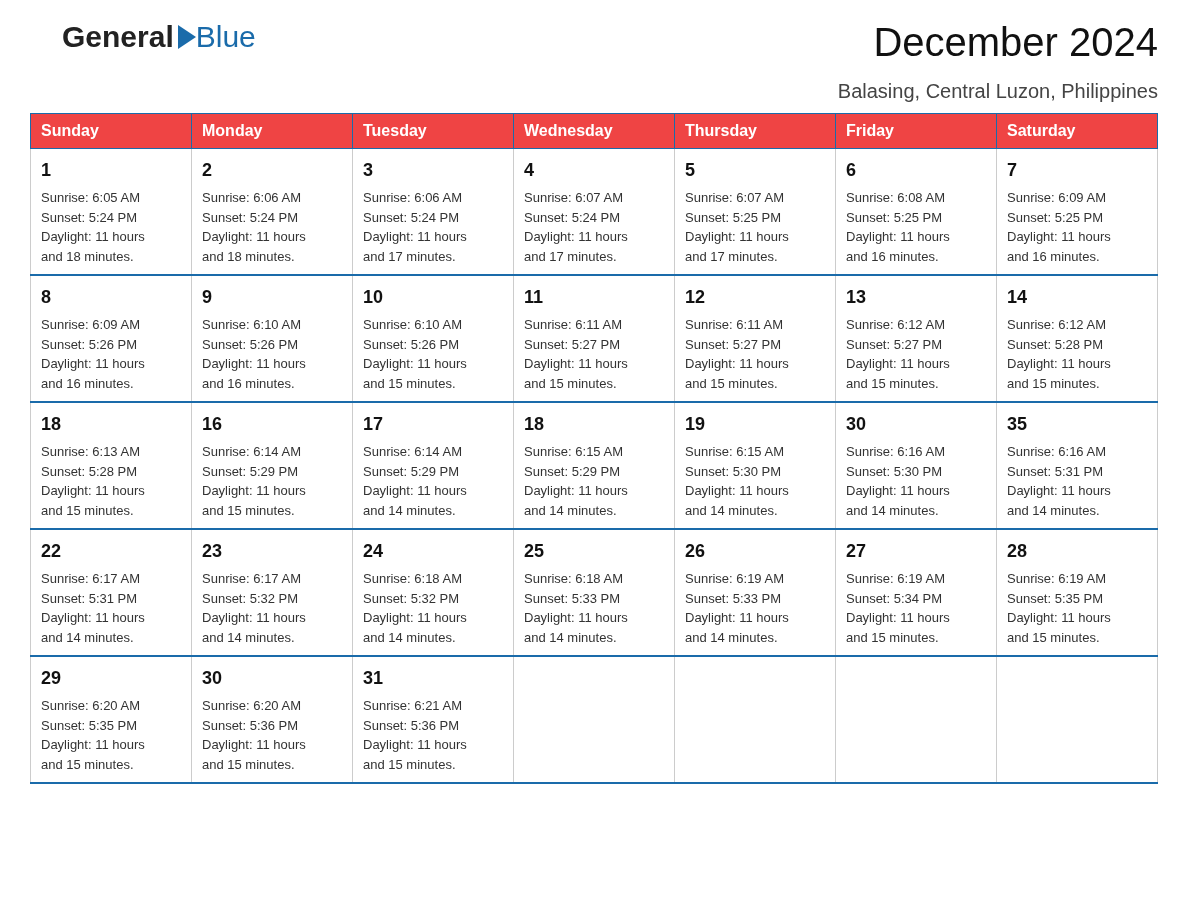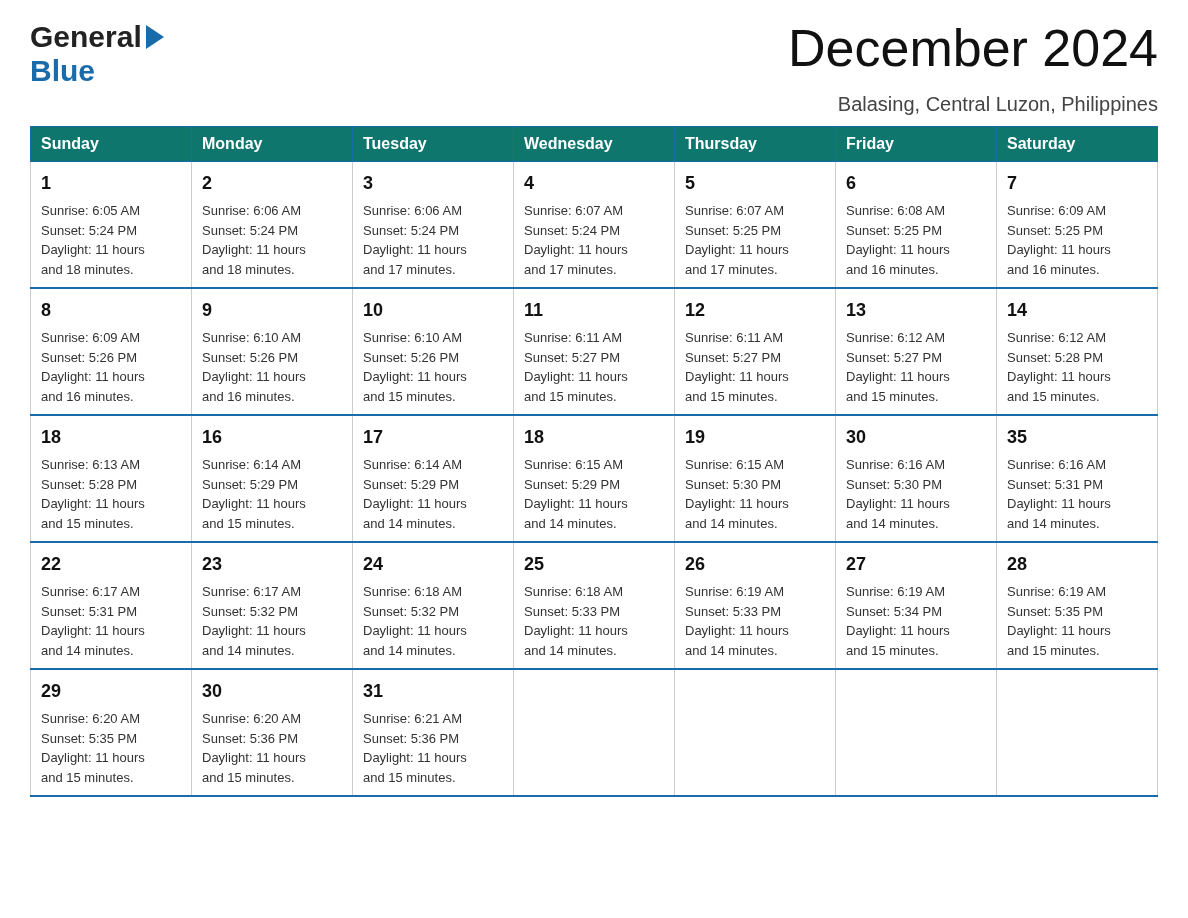--- a/index.html
+++ b/index.html
@@ -12,44 +12,45 @@
       padding: 20px 30px;
     }
     .header {
       display: flex;
       justify-content: space-between;
       align-items: flex-start;
       margin-bottom: 10px;
     }
     .logo {
       display: flex;
-      flex-direction: column;
-      align-items: flex-start;
+      flex-direction: row;
+      align-items: flex-end;
+      margin-left: 32px;
     }
     .title-section {
       text-align: right;
     }
     .month-title {
-      font-size: 52px;
+      font-size: 40px;
       font-weight: normal;
       color: #111;
       line-height: 1.1;
     }
     .subtitle {
       font-size: 20px;
       color: #444;
       margin-top: 16px;
     }
     .calendar {
       width: 100%;
       border-collapse: collapse;
       margin-top: 10px;
     }
     .calendar thead tr th {
-      background-color: #0f766e;
+      background-color: #ef4444;
       color: #fff;
       font-size: 16px;
       font-weight: bold;
       padding: 8px 10px;
       border: 1px solid #1a6baa;
       text-align: left;
     }
     .calendar tbody tr td {
       vertical-align: top;
       padding: 8px 10px;
@@ -91,21 +92,21 @@
       width: 0;
       height: 0;
       border-style: solid;
       border-width: 12px 0 12px 18px;
       border-color: transparent transparent transparent #1a6baa;
       margin-left: 4px;
       vertical-align: middle;
     }
     .logo-text-blue {
       font-size: 30px;
-      font-weight: bold;
+      font-weight: normal;
       color: #1a6baa;
     }
   </style>
 </head>
 <body>
 
 <div class="header">
   <div class="logo">
     <div class="logo-row">
       <span class="logo-text-general">General</span>

